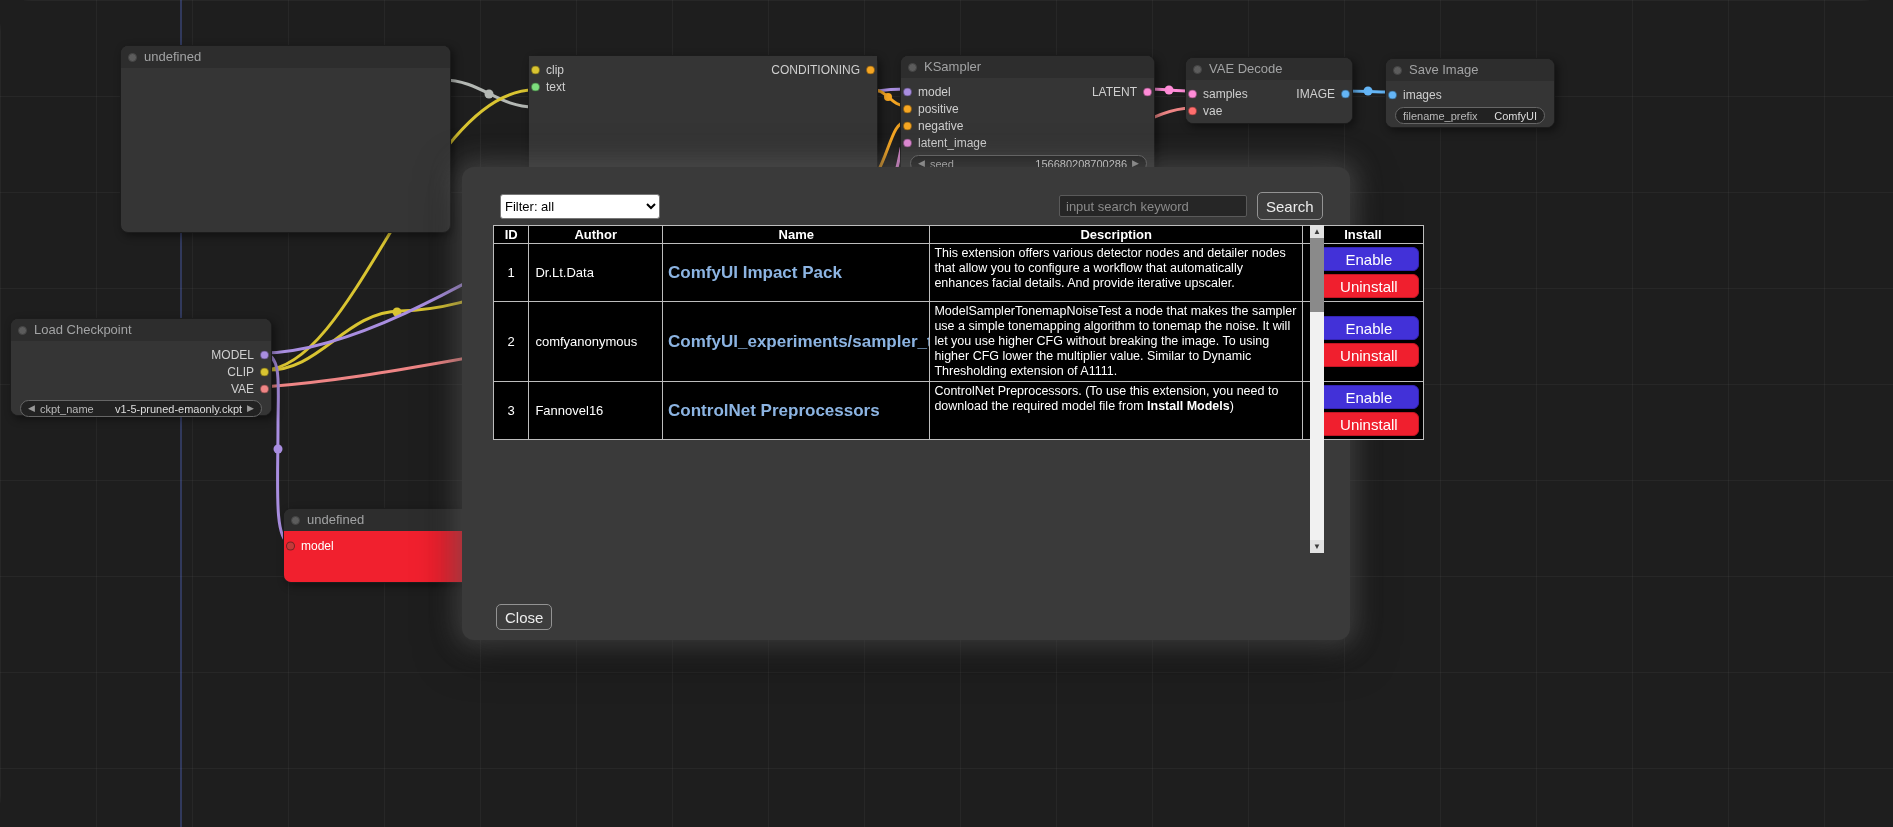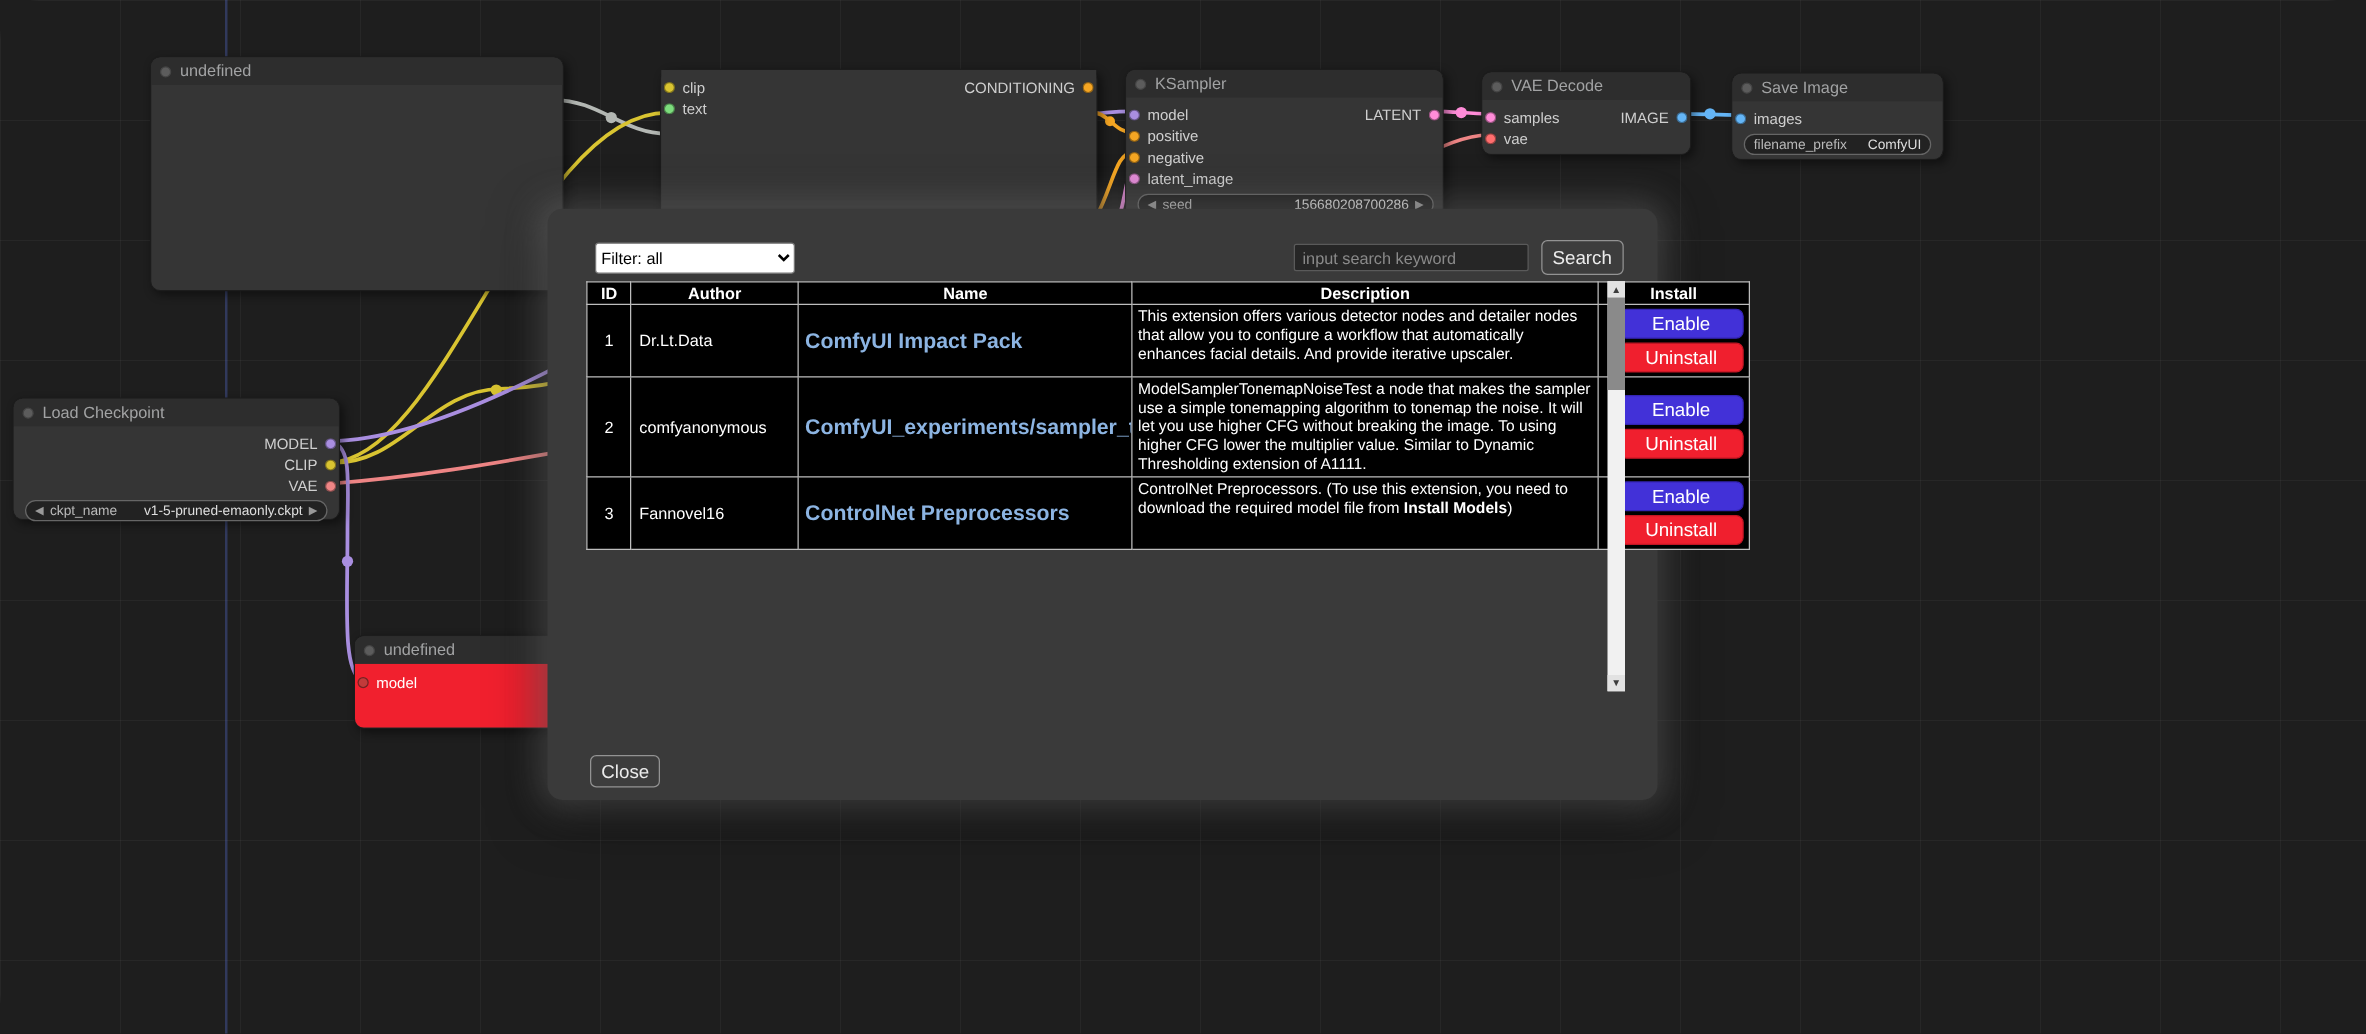--- a/index.html
+++ b/index.html
@@ -53,21 +53,21 @@
     background:#222; border:1px solid #666; border-radius:9px;
     display:flex; align-items:center; gap:5px;
     font-size:11px; padding:0 7px; color:#b9b9b9; white-space:nowrap; overflow:hidden;
   }
   .widget .arrow { color:#999; font-size:9px; line-height:17px; }
   .widget .spacer { flex:1; }
   .widget .wvalue { color:#dedede; }
 
   
   .modal {
-    position:absolute; left:438px; top:167px; width:888px; height:473px;
+    position:absolute; left:462px; top:167px; width:888px; height:473px;
     background:#3a3a3a; border-radius:12px; z-index:10;
     box-shadow:0 0 26px 7px rgba(170,170,170,.28), 0 10px 45px rgba(0,0,0,.55);
   }
   .filter-select {
     position:absolute; left:38px; top:27px; width:160px; height:25px;
     font-family:"Liberation Sans",sans-serif; font-size:13px;
     background:#ffffff; color:#000; border:1px solid #777; border-radius:3px;
   }
   .search-input {
     position:absolute; left:597px; top:28px; width:188px; height:22px;

